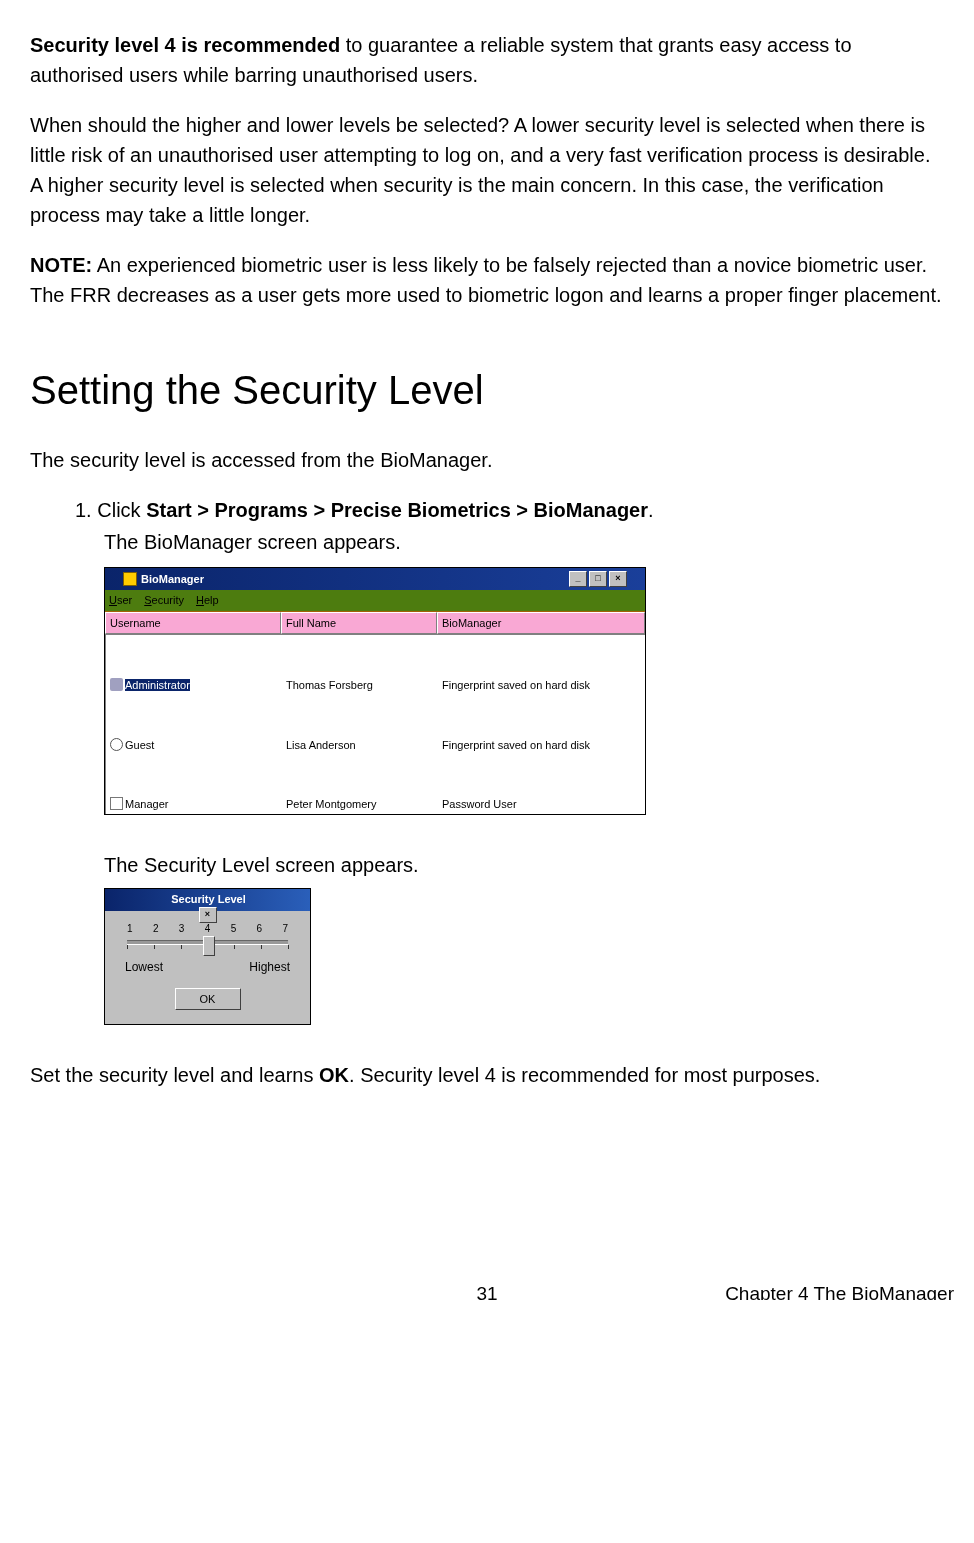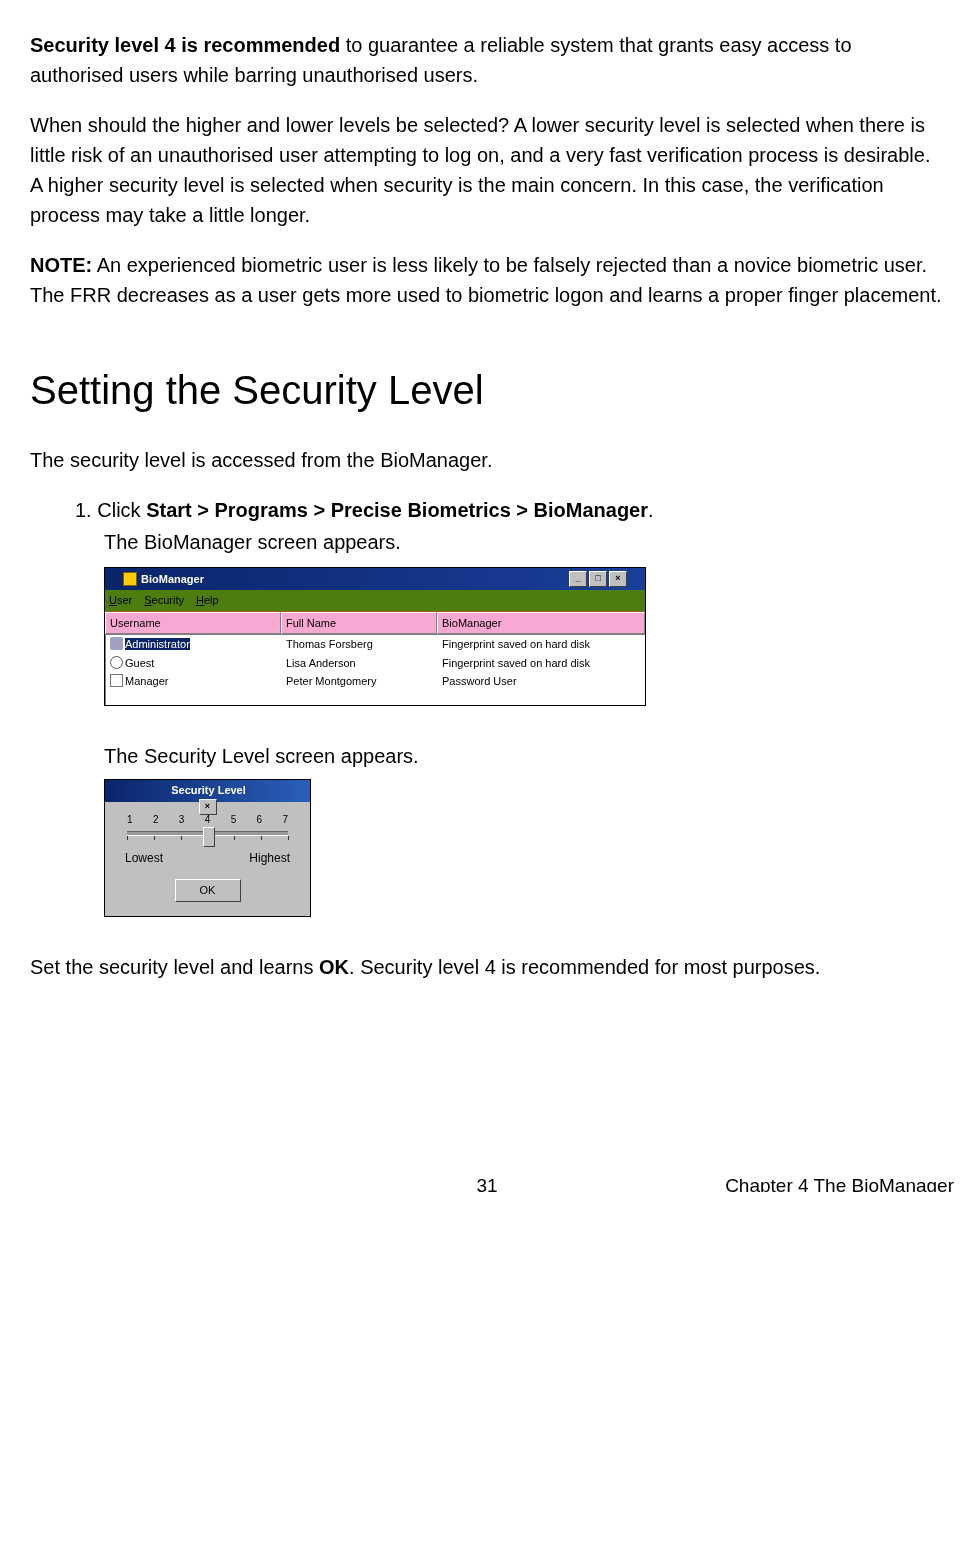--- a/index.html
+++ b/index.html
@@ -92,20 +92,21 @@
     border-left: 1px solid #808080;
     border-top: 1px solid #808080;
   }
   .list-row {
     display: flex;
     padding: 0;
   }
   .list-row div {
     padding: 1px 4px;
     box-sizing: border-box;
+    margin-top: 41px;
   }
   .col-user { width: 176px; }
   .col-full { width: 156px; }
   .col-desc { flex: 1; }
   .row-icon {
     display: inline-block;
     width: 13px; height: 13px;
     vertical-align: -2px;
     margin-right: 2px;
   }

